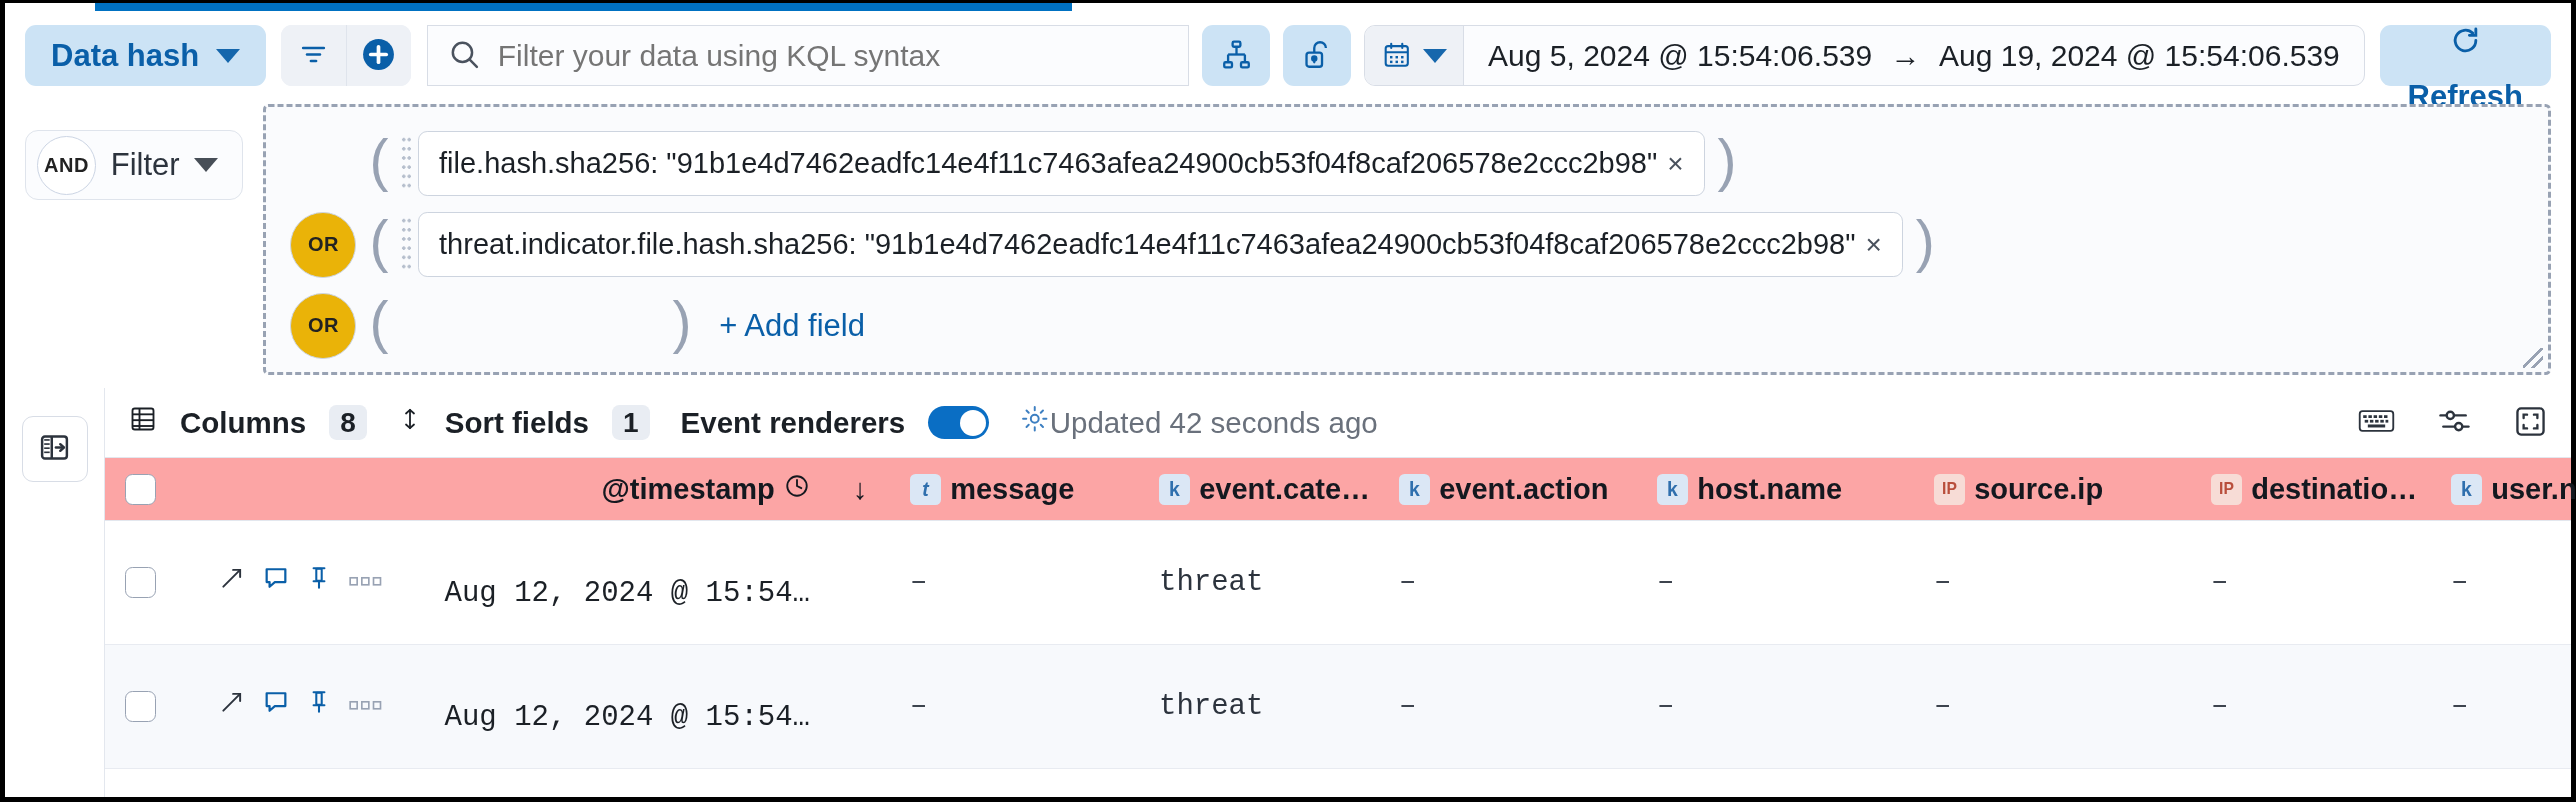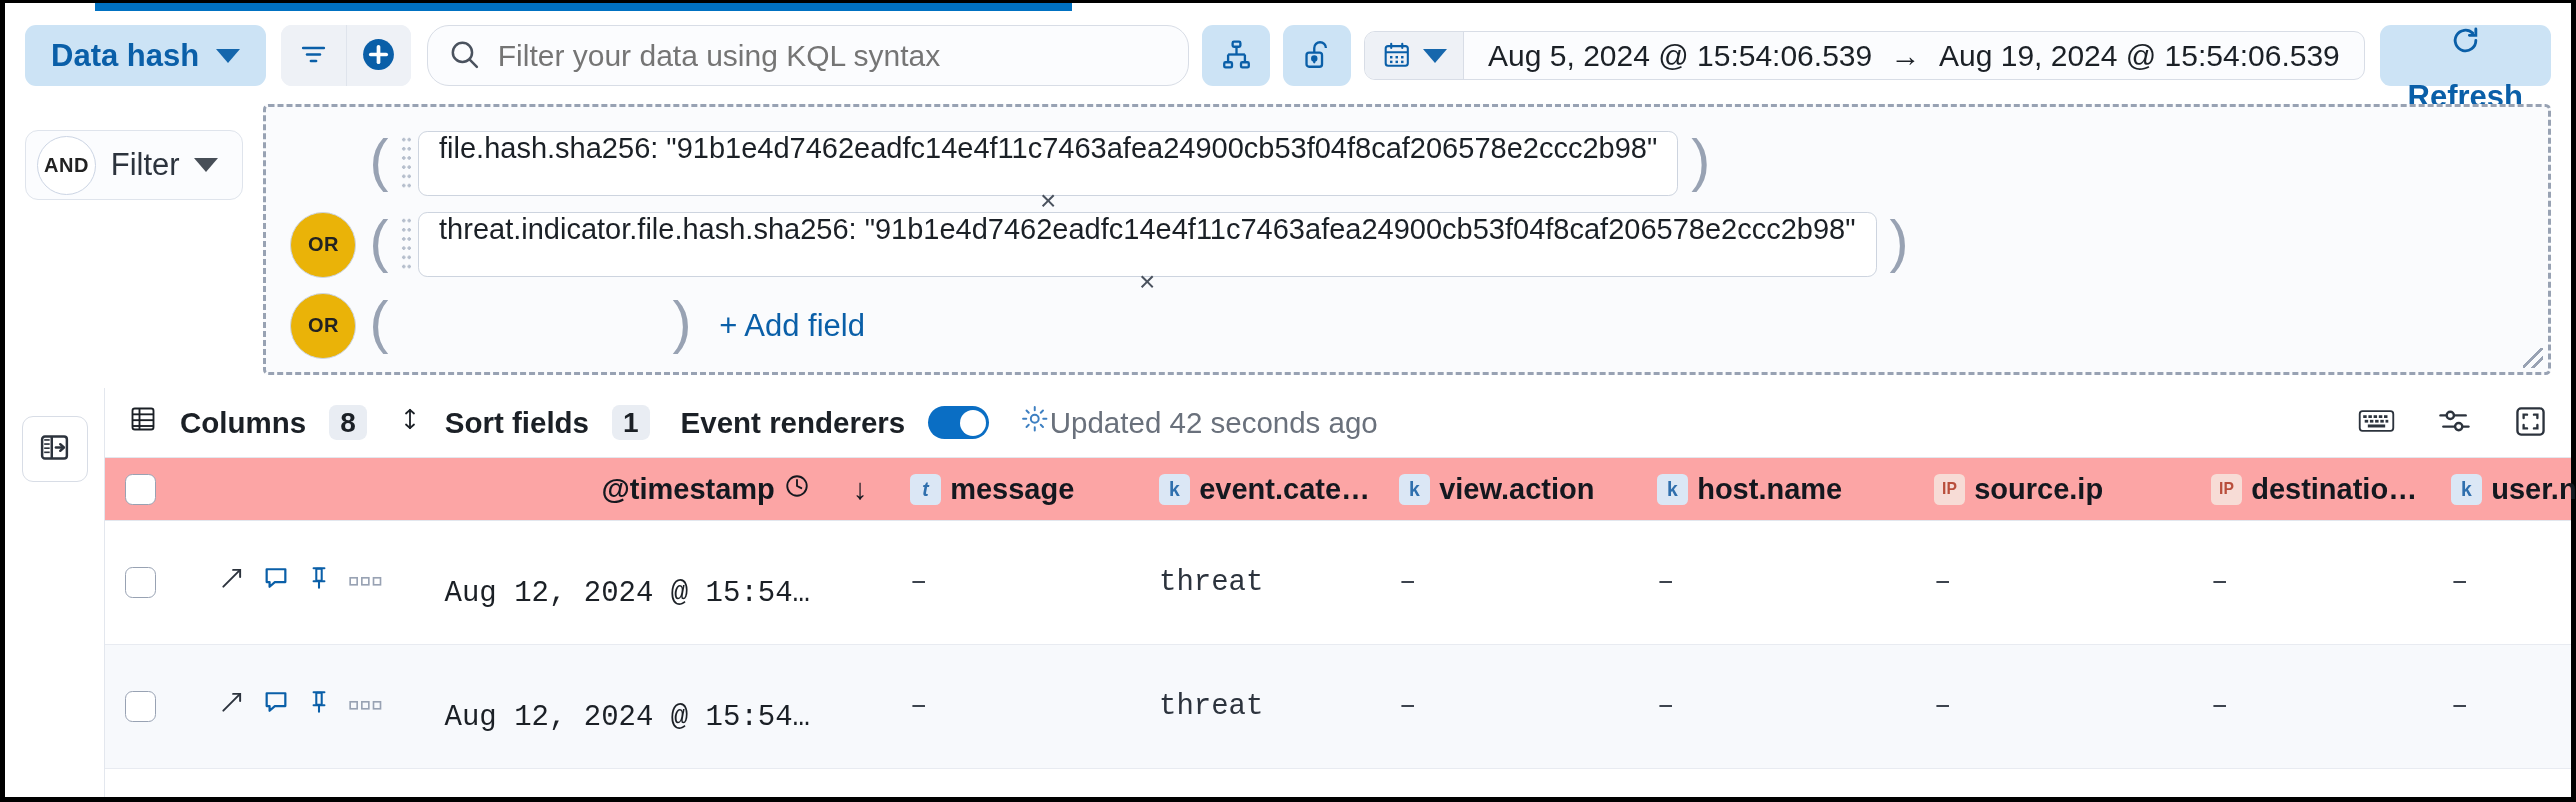--- a/index.html
+++ b/index.html
@@ -61,41 +61,41 @@
     width: 65px; height: 61px;
     display: flex; align-items: center; justify-content: center;
     background: #eef1f6; border: none; cursor: pointer;
   }
   .icon-btn + .icon-btn { border-left: 1.8px solid #dfe4ec; }
   .kql-input {
     flex: 1;
     margin-left: 16.6px;
     height: 61px;
     border: 0.9px solid #d8dde6;
-    border-radius: 22px;
+    border-radius: 0;
     background: #fbfcfe;
     display: flex; align-items: center;
     padding: 0 20px; gap: 16.6px;
     min-width: 0;
   }
   .kql-input input {
     border: none; outline: none; background: transparent;
     font-size: 30px; color: #646b77;
     font-family: "Liberation Sans", sans-serif;
     width: 100%;
   }
   .blue-icon-btn {
     width: 68px; height: 61px; margin-left: 13px;
     background: #cce3f5; border: none; border-radius: 11px;
     display: flex; align-items: center; justify-content: center;
     cursor: pointer;
   }
   .date-picker {
     margin-left: 13px;
-    height: 49px;
+    height: 61px;
     display: flex; align-items: center;
     border: 0.9px solid #d8dde6; border-radius: 11px;
     overflow: hidden;
     background: #fbfcfe;
   }
   .dp-cal {
     background: #eef1f6;
     height: 100%;
     display: flex; align-items: center; gap: 11px;
     padding: 0 16.6px; cursor: pointer;
@@ -172,26 +172,25 @@
   .grip {
     width: 9.2px; height: 57px; flex: 0 0 auto;
     background-image: radial-gradient(circle, #b6bfcd 1.5px, transparent 1.6px);
     background-size: 5.5px 9.2px;
     margin-right: 7.4px;
   }
   .pill {
     height: 65px;
     border: 0.9px solid #cdd4df; border-radius: 9.2px;
     background: #ffffff;
-    display: flex; align-items: center; gap: 20px;
+    display: flex; align-items: center; gap: 10px;
     padding: 0 20px;
     font-size: 29px; color: #1b2026;
     white-space: nowrap;
     cursor: text;
-    flex-direction: column;
   }
   .pill .x { font-size: 28px; color: #4a525e; cursor: pointer; }
   .add-field {
     font-size: 31px; color: #0a5fa8; font-weight: 500;
     margin-left: 14.8px; cursor: pointer; white-space: nowrap;
   }
   .resize-handle {
     position: absolute; right: 5.5px; bottom: 3.7px;
     width: 20px; height: 20px;
     background:
@@ -576,21 +575,21 @@
         <div class="hdr-cell c-msg">
           <span class="type-badge t-t">t</span>
           <span>message</span>
         </div>
         <div class="hdr-cell c-cat">
           <span class="type-badge t-k">k</span>
           <span>event.cate…</span>
         </div>
         <div class="hdr-cell c-act">
           <span class="type-badge t-k">k</span>
-          <span>view.action</span>
+          <span>event.action</span>
         </div>
         <div class="hdr-cell c-host">
           <span class="type-badge t-k">k</span>
           <span>host.name</span>
         </div>
         <div class="hdr-cell c-sip">
           <span class="type-badge t-ip">IP</span>
           <span>source.ip</span>
         </div>
         <div class="hdr-cell c-dip">

